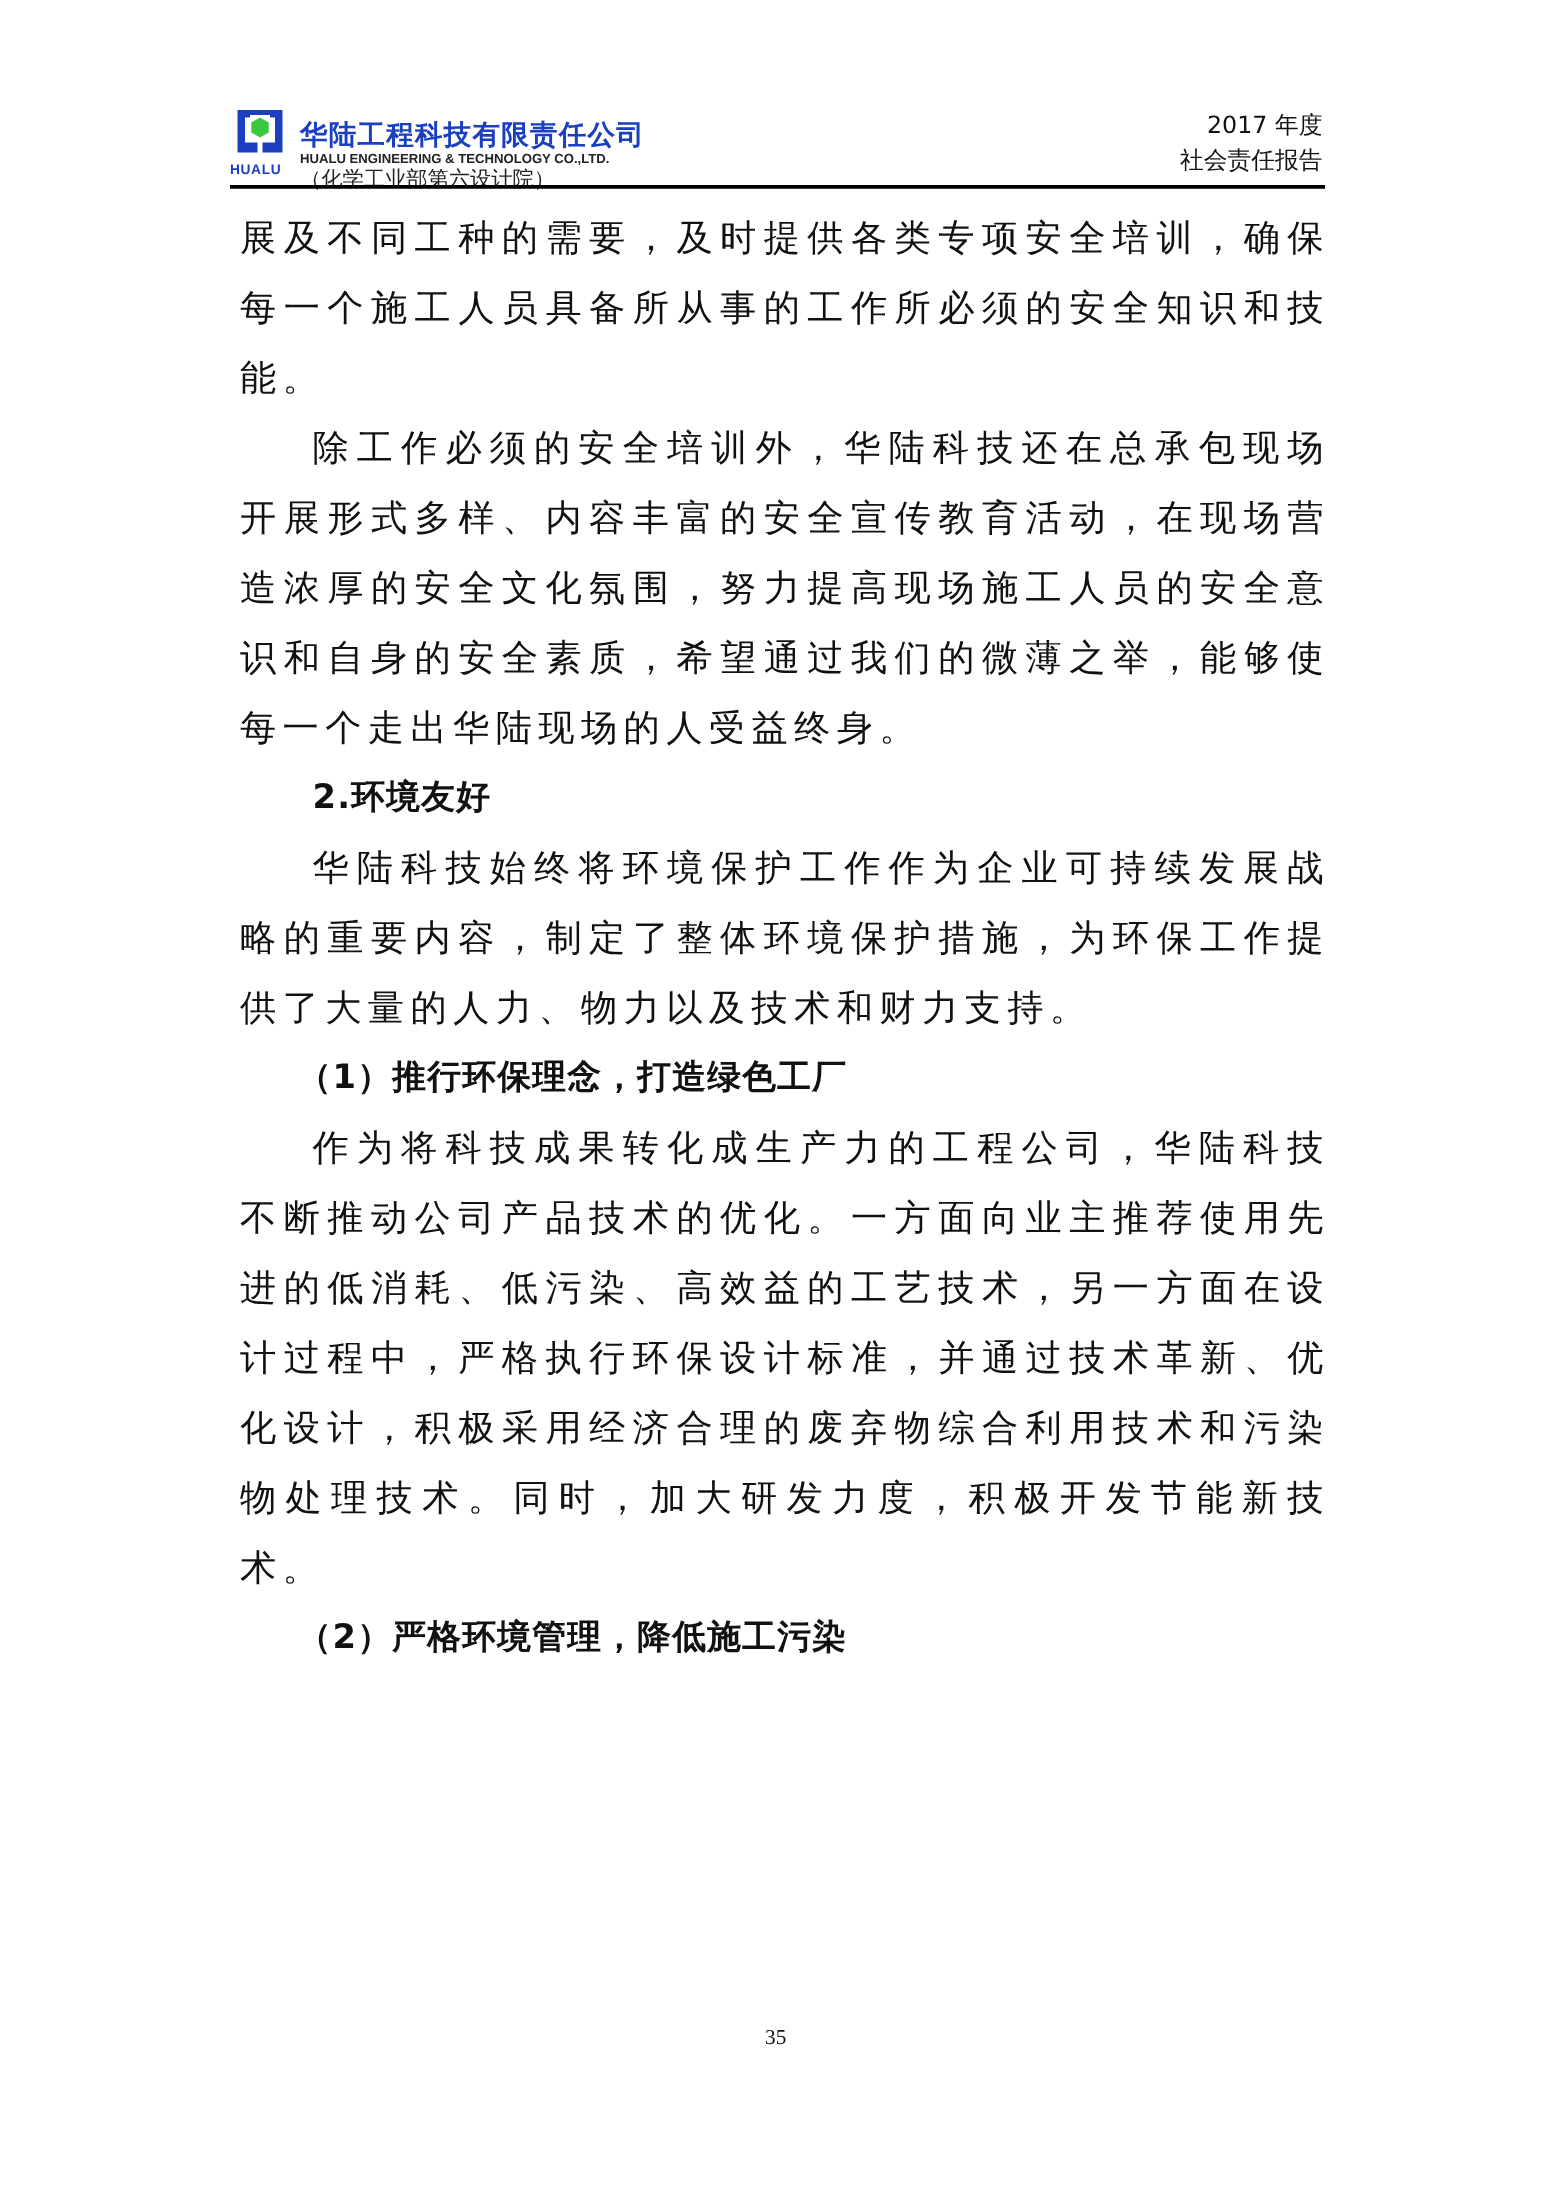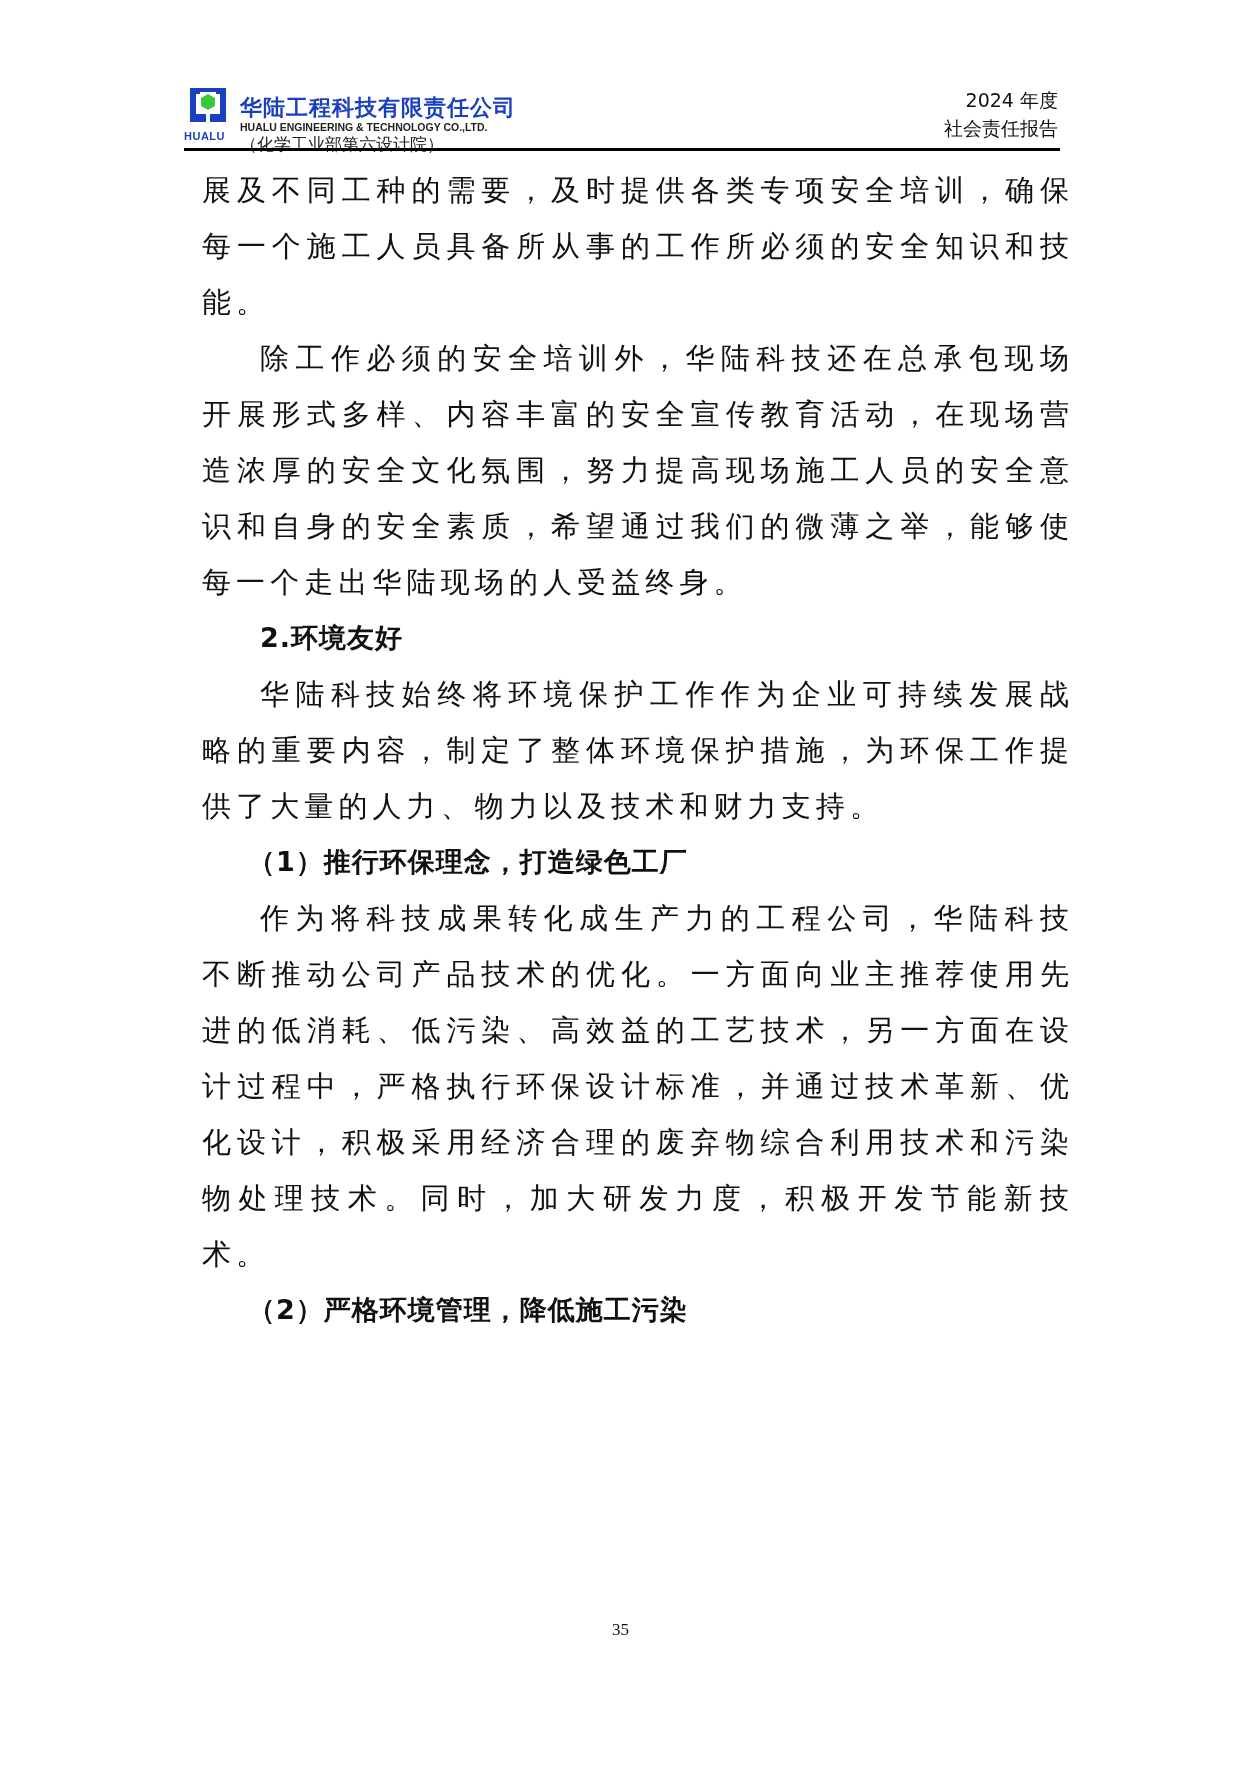--- a/index.html
+++ b/index.html
@@ -12,21 +12,21 @@
                font-weight: bold; font-size: 11px; color: #1a3fbf; letter-spacing: 0.5px; }
   .company { position: absolute; left: 56px; top: 13px; }
   .company-cn { font-family: "Liberation Sans", "DejaVu Sans", sans-serif; font-weight: bold;
                 font-size: 22px; color: #1a3fbf; letter-spacing: 1px; line-height: 26px; }
   .company-en { font-family: "Liberation Sans", sans-serif; font-weight: bold; font-size: 10.5px;
                 color: #222; line-height: 13px; }
   .company-sub { font-family: "DejaVu Sans", sans-serif; font-size: 17px; color: #222; line-height: 20px; }
   .report { position: absolute; right: 6px; top: 4px; text-align: right;
             font-family: "DejaVu Sans", "Liberation Sans", sans-serif; font-size: 19px; line-height: 28px; color: #111; }
   .rule { position: absolute; left: 184px; top: 148px; width: 876px; height: 3px; background: #000; }
-  .content { position: absolute; left: 202px; top: 162px; width: 872px; }
+  .content { position: absolute; left: 192px; top: 162px; width: 872px; }
   .p { font-size: 29px; line-height: 56px; letter-spacing: 5.1px; margin: 0; text-align: justify; }
   .indent { text-indent: 58px; }
   .h { font-family: "DejaVu Sans", sans-serif; font-weight: bold; font-size: 27px; line-height: 56px;
        margin: 0; letter-spacing: 1px; }
   .h2 { padding-left: 58px; }
   .h3 { padding-left: 46px; }
   .footer { position: absolute; left: 0; width: 1241px; top: 1620px; text-align: center;
             font-family: "Liberation Serif", serif; font-size: 17px; }
 </style>
 </head>
@@ -41,21 +41,21 @@
       <polygon points="20,10 27,14 27,22 20,26 13,22 13,14" fill="#3cc83c"></polygon>
     </svg>
     <div class="logo-text">HUALU</div>
   </div>
   <div class="company">
     <div class="company-cn">华陆工程科技有限责任公司</div>
     <div class="company-en">HUALU ENGINEERING &amp; TECHNOLOGY CO.,LTD.</div>
     <div class="company-sub">（化学工业部第六设计院）</div>
   </div>
   <div class="report">
-    <div>2024 年度</div>
+    <div>2017 年度</div>
     <div>社会责任报告</div>
   </div>
 </div>
 <div class="rule"></div>
 
 <div class="content">
   <p class="p">展及不同工种的需要，及时提供各类专项安全培训，确保每一个施工人员具备所从事的工作所必须的安全知识和技能。</p>
   <p class="p indent">除工作必须的安全培训外，华陆科技还在总承包现场开展形式多样、内容丰富的安全宣传教育活动，在现场营造浓厚的安全文化氛围，努力提高现场施工人员的安全意识和自身的安全素质，希望通过我们的微薄之举，能够使每一个走出华陆现场的人受益终身。</p>
   <p class="h h2">2.环境友好</p>
   <p class="p indent">华陆科技始终将环境保护工作作为企业可持续发展战略的重要内容，制定了整体环境保护措施，为环保工作提供了大量的人力、物力以及技术和财力支持。</p>

